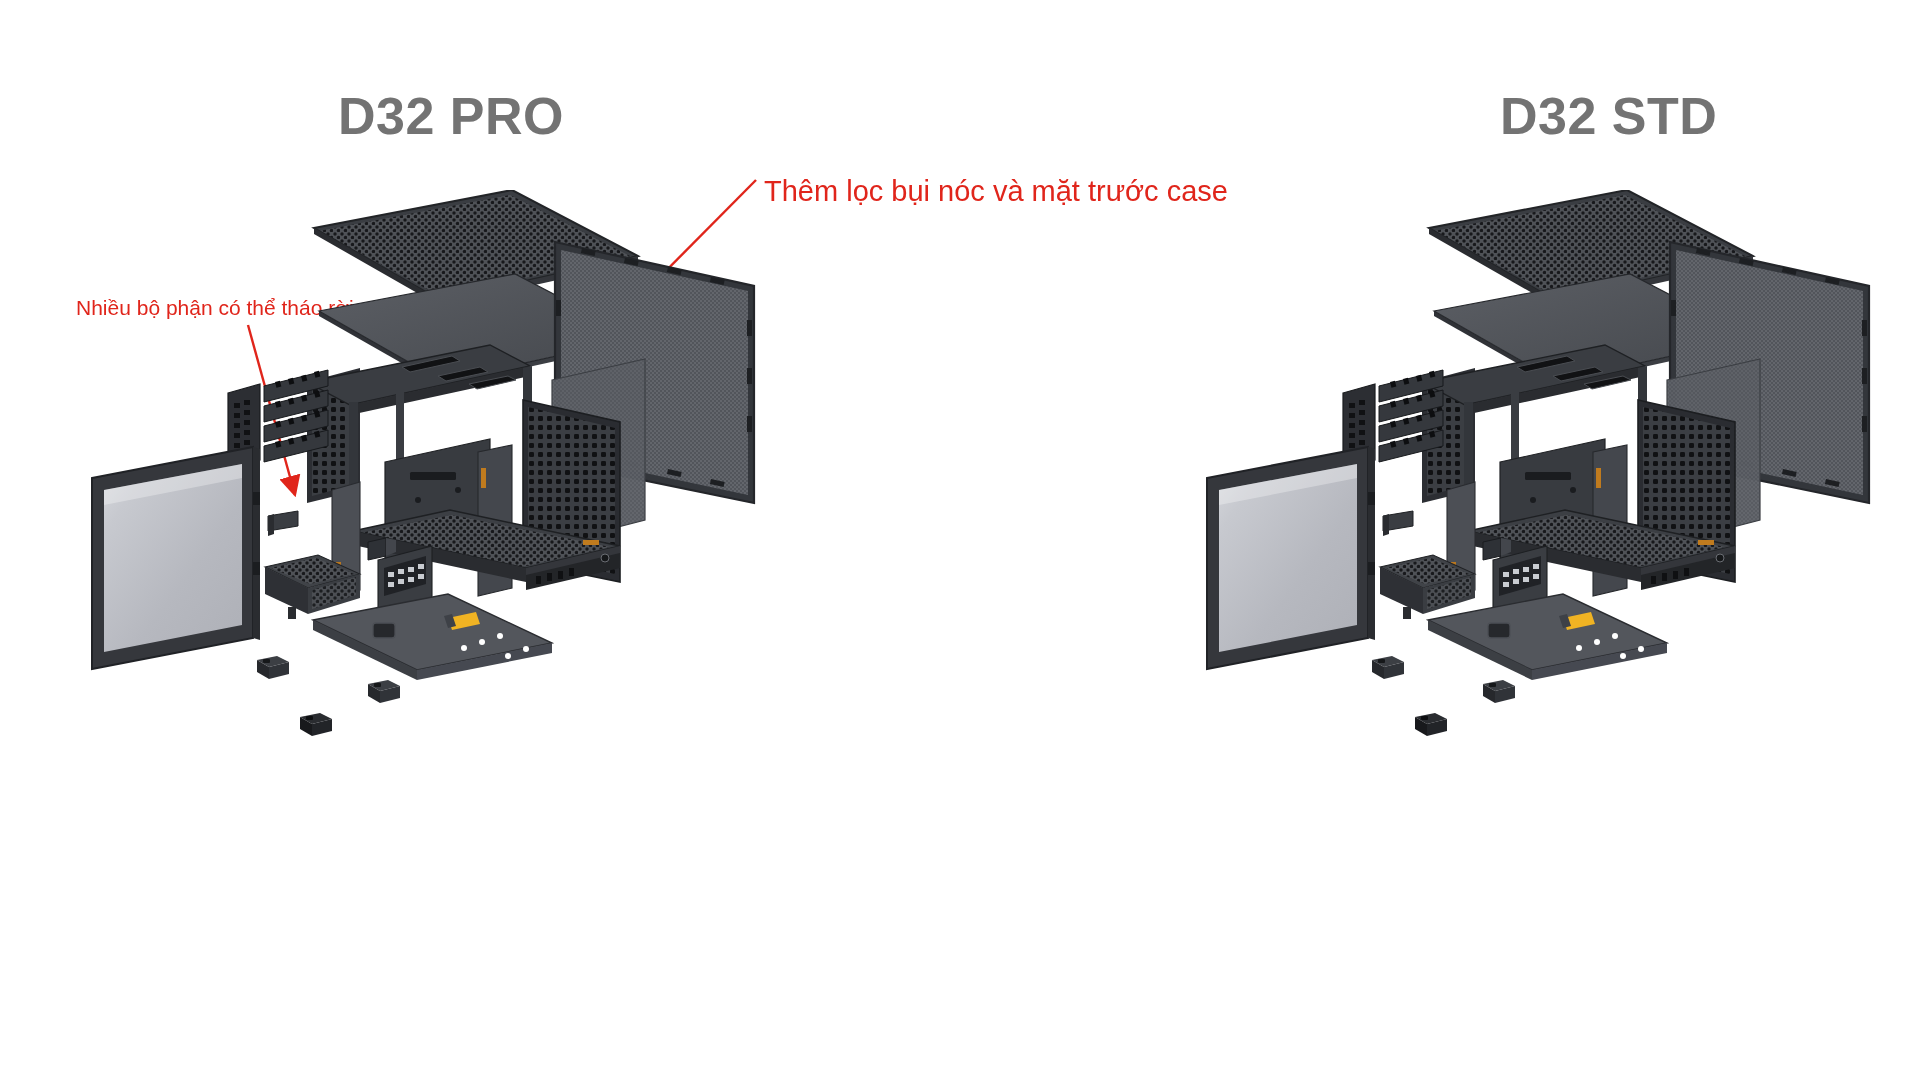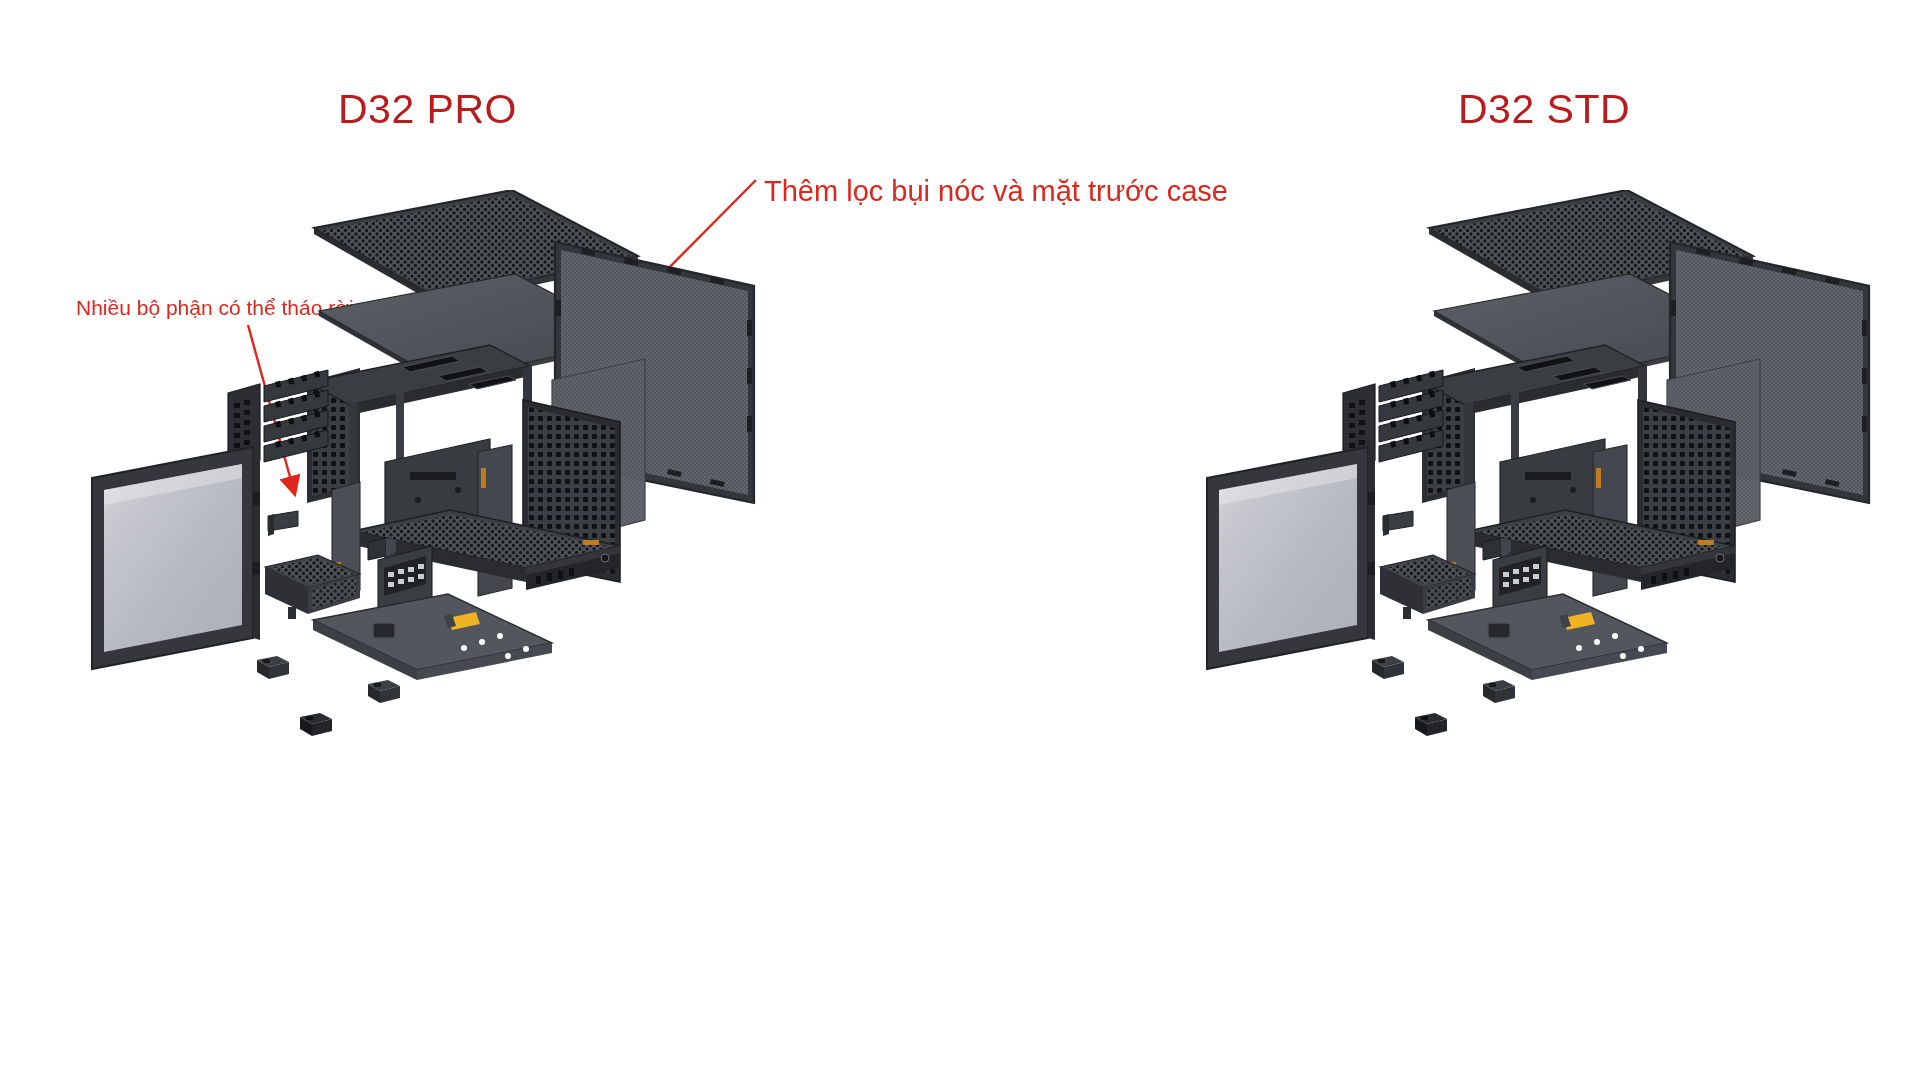--- a/index.html
+++ b/index.html
@@ -1,33 +1,33 @@
 <!DOCTYPE html>
 <html><head>
 <meta charset="utf-8">
 <style>
   html,body{margin:0;padding:0;background:#ffffff;}
   body{width:1920px;height:1080px;position:relative;overflow:hidden;
        font-family:"Liberation Sans","DejaVu Sans",sans-serif;}
   .stage{position:absolute;inset:0;}
-  .title{position:absolute;color:#b91c1c;font-size:41px;font-weight:400;letter-spacing:.5px;white-space:nowrap;}
+  .title{position:absolute;color:#737373;font-size:52px;font-weight:700;letter-spacing:.5px;white-space:nowrap;}
   .annot{position:absolute;color:#e0251b;white-space:nowrap;}
   #annot-top{font-size:29px;margin-top:20px;}
   #annot-left{font-size:21px;}
   svg{display:block;}
   .leader{position:absolute;pointer-events:none;}
 </style>
 </head>
 <body style="background: rgb(255, 255, 255);">
 
 <div class="stage">
 
   <div class="title" id="title-left" style="left:338px;top:86px;">D32 PRO</div>
 
-  <div class="title" id="title-right" style="left:1458px;top:86px;">D32 STD</div>
+  <div class="title" id="title-right" style="left:1500px;top:86px;">D32 STD</div>
 
   <div class="annot" id="annot-top" style="left:764px;top:155px;">Thêm lọc bụi nóc và mặt trước case</div>
 
   <div class="annot" id="annot-left" style="left:76px;top:296px;">Nhiều bộ phận có thể tháo rời</div>
 
   <svg class="leader" style="left:0;top:0;width:1920px;height:1080px;">
     <defs>
       <marker id="ah" markerWidth="9" markerHeight="9" refX="8" refY="4.5" orient="auto">
         <path d="M0,0 L9,4.5 L0,9 z" fill="#e0251b"></path>
       </marker>

